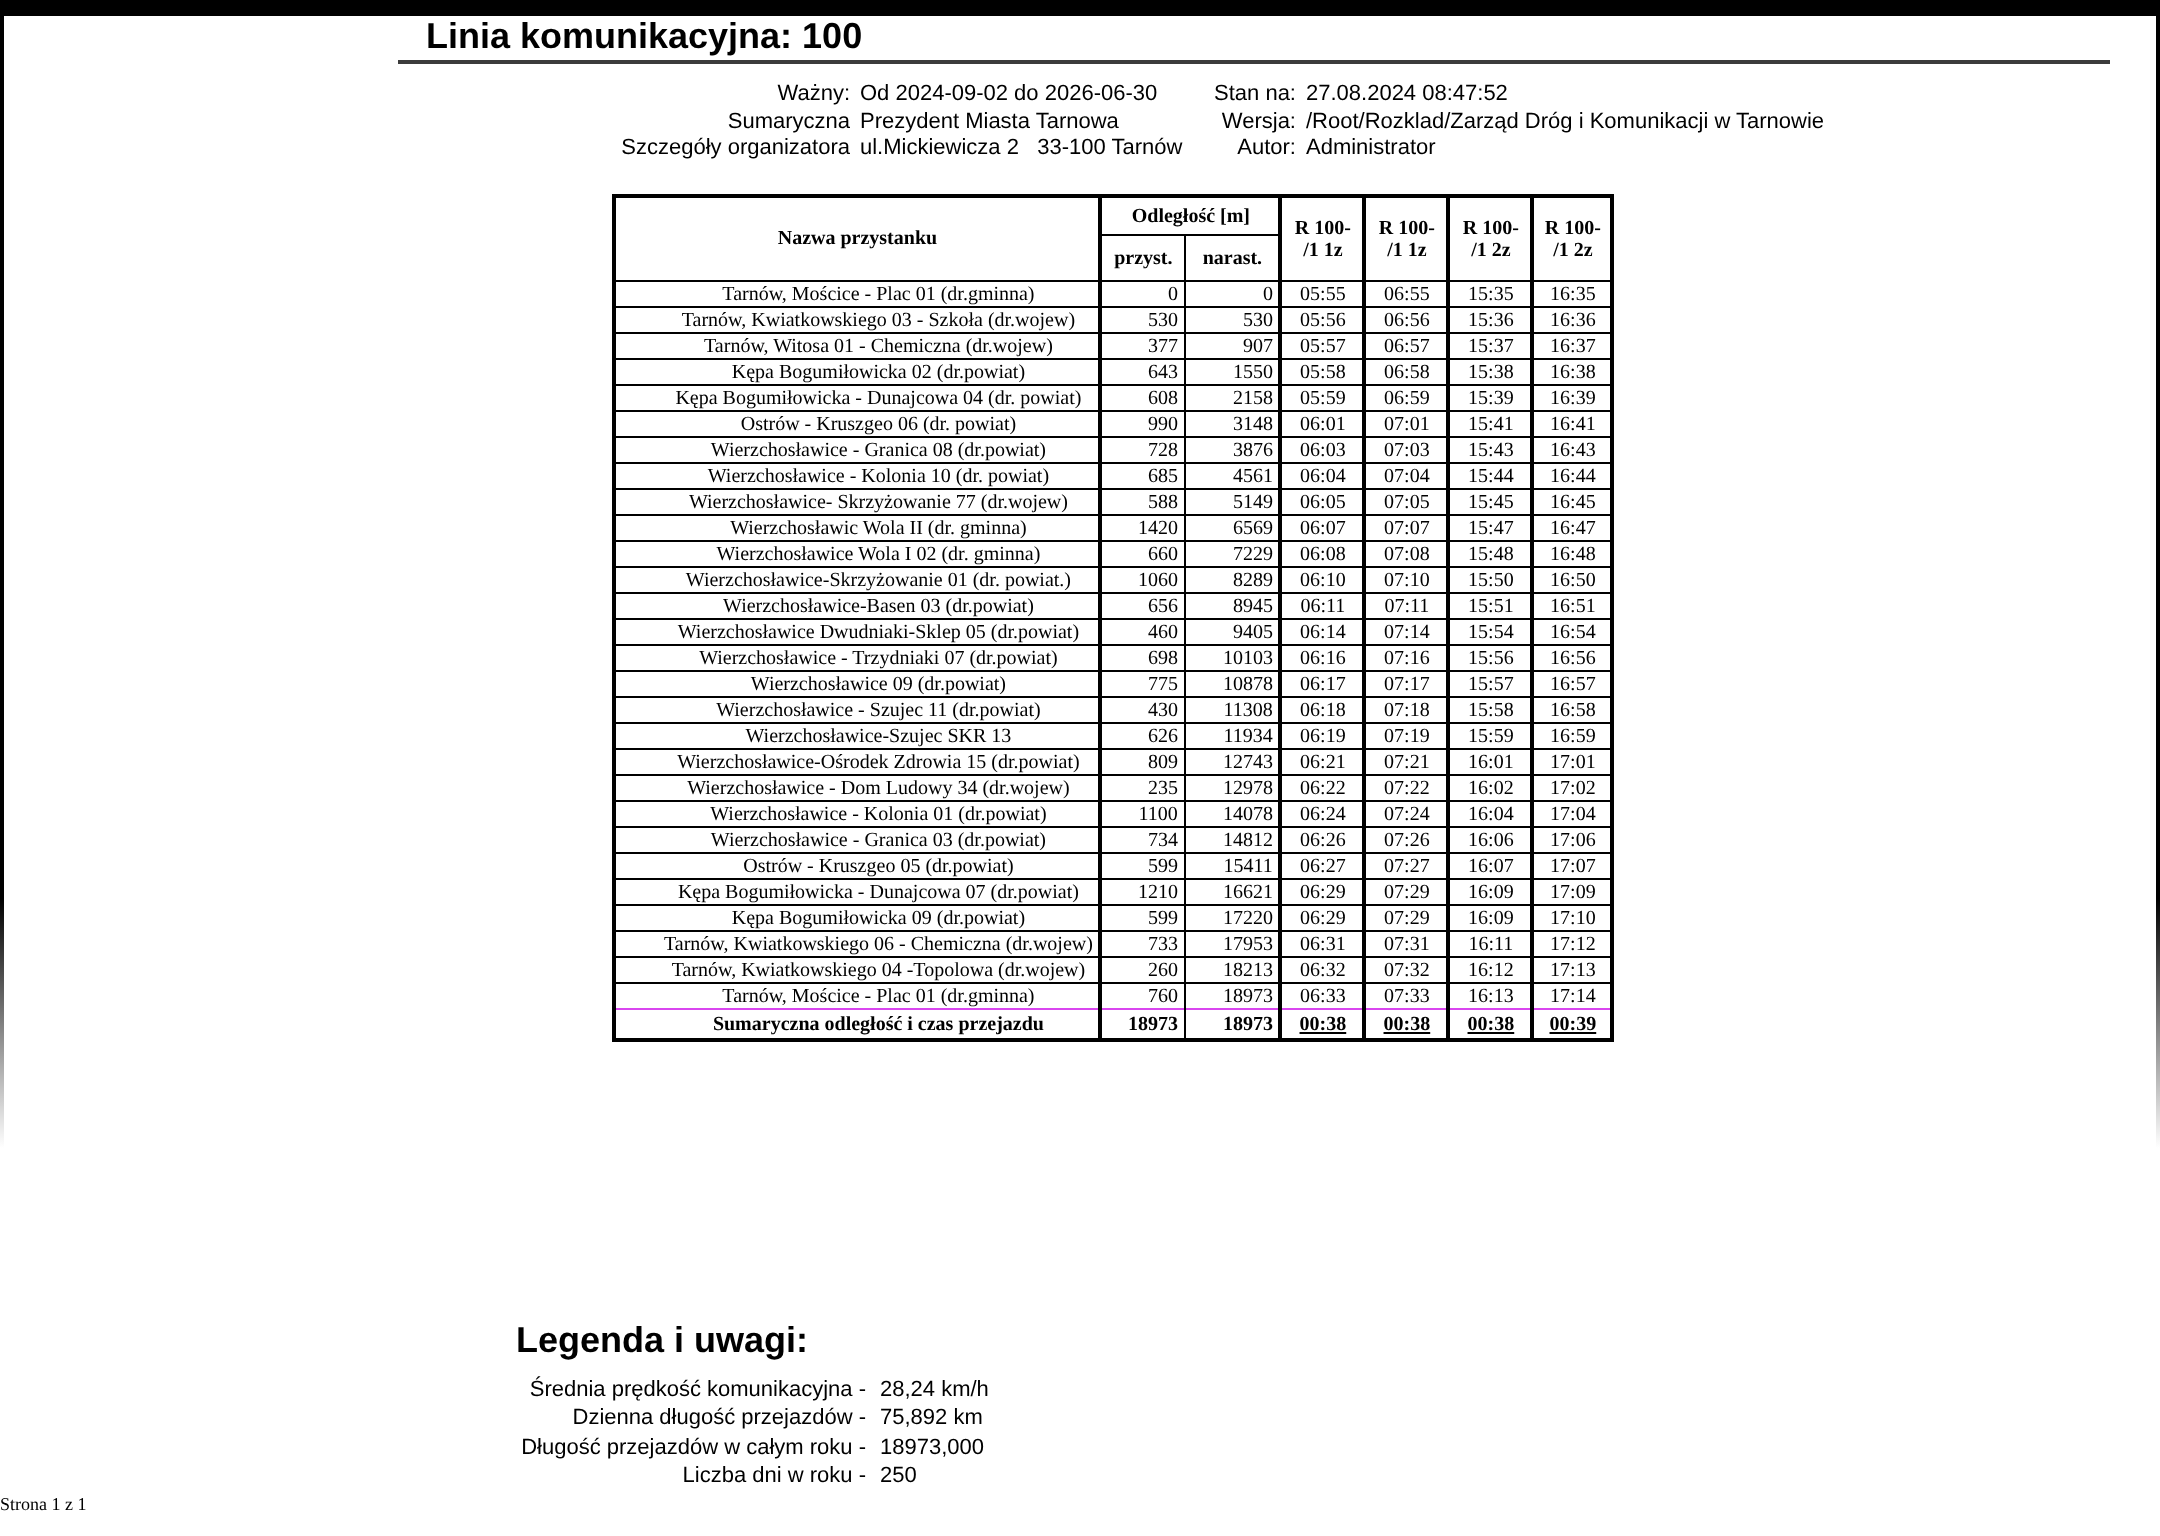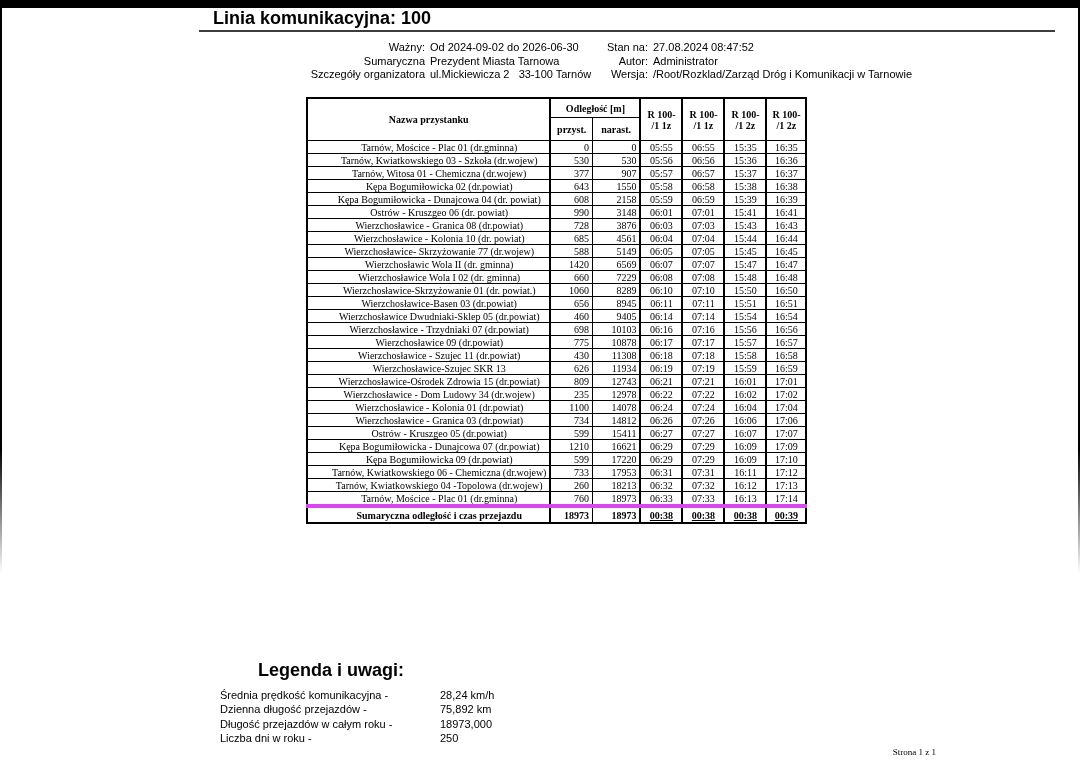--- a/index.html
+++ b/index.html
@@ -36,32 +36,32 @@
   .tt th { font-weight:bold; text-align:center; }
   .tt .bl1 { border-left:1px solid #000;font-family:Liberation Serif, serif; }
   .tt .bl2 { border-left:2px solid #000; }
   .tt thead tr.hr1 th { height:18px; line-height:11px; }
   .tt thead tr.hr2 th { height:22px; line-height:11px;text-align:center; }
   .tt thead th.h-course { line-height:11px; }
   .tt tbody td { height:12px; line-height:11px; }
   .tt td.c-name { text-align:center;padding-left:24px; }
   .tt td.c-num  { text-align:right; }
   .tt td.c-time { text-align:center; }
-  .tt tfoot td { height:14px; line-height:13px; font-weight:bold; border-top:4px solid #d946ef; }
+  .tt tfoot td { height:14px; line-height:13px; font-weight:bold; border-top:1px solid #d946ef; }
   .tt tfoot td.c-name { text-align:center; }
   .tt tfoot td.c-num  { text-align:right; }
   .tt tfoot td.c-time { text-align:center;text-decoration:underline; }
 
   .legend-title { position:absolute; left:258px; top:660px; font-size:18px; font-weight:bold; white-space:nowrap; }
   .legend-items { position:absolute; left:220px; top:688px; font-size:11px; }
   .legend-row   { display:flex; height:14.3px; line-height:14.3px; white-space:nowrap; }
-  .legend-label { width:213px; }
+  .legend-label { width:213px; text-align:right; }
   .legend-value { margin-left:7px; }
 
-  .page-footer { position:absolute; left:0; top:747px; width:936px; text-align:right;
+  .page-footer { position:absolute; left:0; top:747px; width:936px; text-align:left;
                  font-family:"Liberation Serif", serif; font-size:9px; }
 </style>
 </head>
 <body>
 
 <div class="scan-top"></div>
 <div class="scan-left"></div>
 <div class="scan-right"></div>
 
 <div class="title">Linia komunikacyjna: 100</div>
@@ -80,26 +80,26 @@
       <span class="meta-label">Szczegóły organizatora</span>
       <span class="meta-value">ul.Mickiewicza 2   33-100 Tarnów</span>
     </div>
   </div>
 <div class="meta meta-right">
     <div class="meta-row">
       <span class="meta-label">Stan na:</span>
       <span class="meta-value">27.08.2024 08:47:52</span>
     </div>
     <div class="meta-row">
+      <span class="meta-label">Wersja:</span>
+      <span class="meta-value">/Root/Rozklad/Zarząd Dróg i Komunikacji w Tarnowie</span>
+    </div>
+    <div class="meta-row">
       <span class="meta-label">Autor:</span>
       <span class="meta-value">Administrator</span>
-    </div>
-    <div class="meta-row">
-      <span class="meta-label">Wersja:</span>
-      <span class="meta-value">/Root/Rozklad/Zarząd Dróg i Komunikacji w Tarnowie</span>
     </div>
   </div>
 
 <table class="tt">
   <colgroup>
     <col style="width:210px">
       <col style="width:42px">
       <col style="width:48px">
     <col style="width:42px">
       <col style="width:42px">

